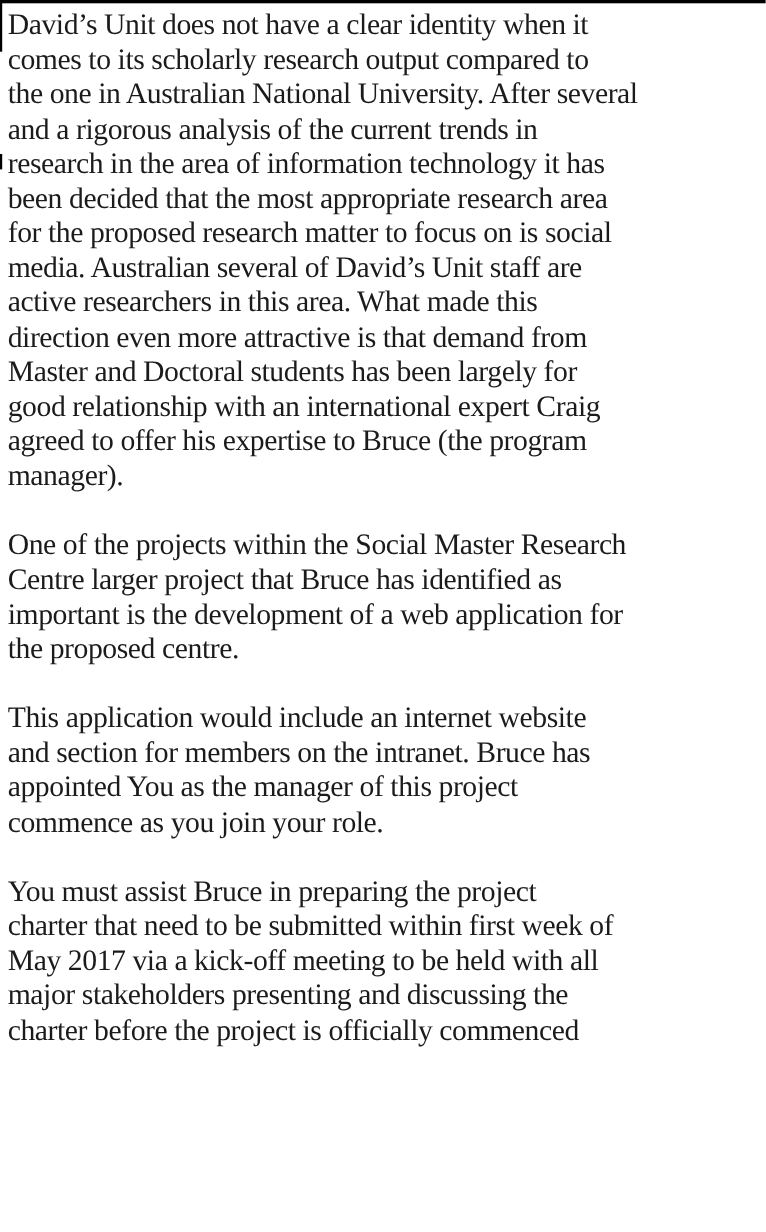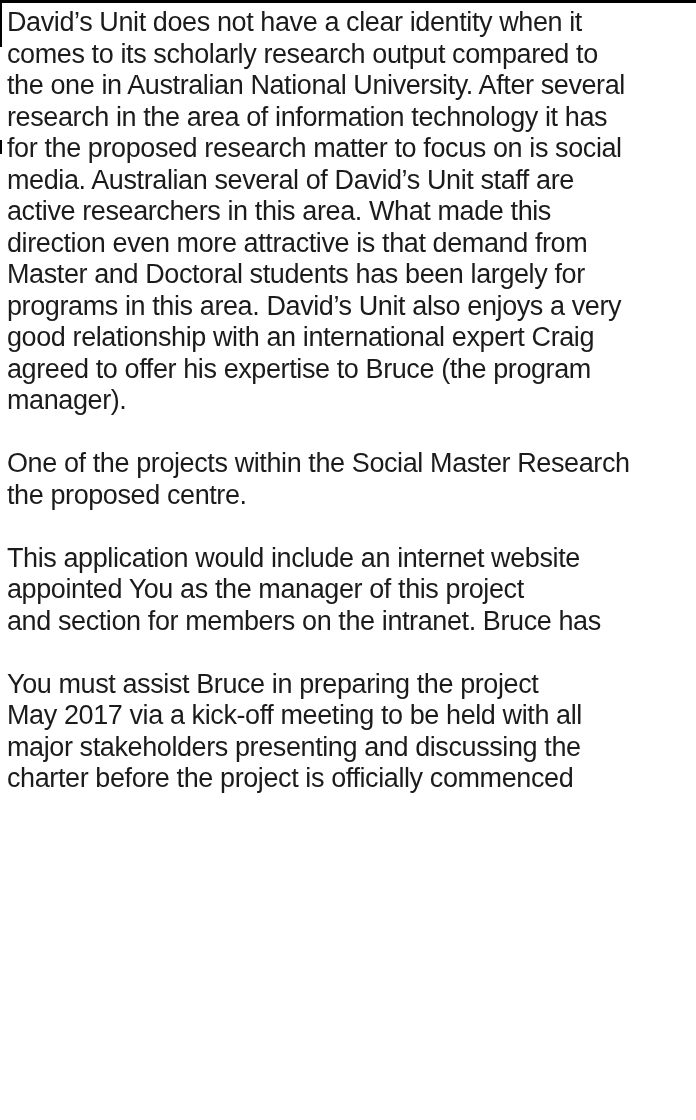--- a/index.html
+++ b/index.html
@@ -37,51 +37,57 @@
     width: 686px;
     color: #1b1b1b;
     font-size: 27px;
     line-height: 31.5px;
     letter-spacing: -0.4px;
   }
   .text-line {
     white-space: pre;
     height: 31.5px;
     overflow: visible;
+    font-family: Liberation Serif, serif;
   }
   .paragraph-spacer {
     height: 31.5px;
   }
 </style>
 </head>
 <body style="background: rgb(255, 255, 255);">
 
 <div class="border-frag top-border" style="background: rgb(0, 0, 0);"></div>
 <div class="border-frag left-border-top" style="background: rgb(0, 0, 0);"></div>
 <div class="border-frag left-border-lower" style="background: rgb(0, 0, 0);"></div>
 
 <div class="doc" id="doc" style="color: rgb(27, 27, 27);">
     <div class="text-line">David’s Unit does not have a clear identity when it</div>
     <div class="text-line">comes to its scholarly research output compared to</div>
     <div class="text-line">the one in Australian National University. After several</div>
+    <div class="text-line">and a rigorous analysis of the current trends in</div>
     <div class="text-line">research in the area of information technology it has</div>
+    <div class="text-line">been decided that the most appropriate research area</div>
     <div class="text-line">for the proposed research matter to focus on is social</div>
     <div class="text-line">media. Australian several of David’s Unit staff are</div>
     <div class="text-line">active researchers in this area. What made this</div>
     <div class="text-line">direction even more attractive is that demand from</div>
     <div class="text-line">Master and Doctoral students has been largely for</div>
-    <div class="text-line">programs in this area. David’s Unit also enjoys a very</div>
     <div class="text-line">good relationship with an international expert Craig</div>
     <div class="text-line">agreed to offer his expertise to Bruce (the program</div>
     <div class="text-line">manager).</div>
     <div class="paragraph-spacer"></div>
     <div class="text-line">One of the projects within the Social Master Research</div>
+    <div class="text-line">Centre larger project that Bruce has identified as</div>
+    <div class="text-line">important is the development of a web application for</div>
     <div class="text-line">the proposed centre.</div>
     <div class="paragraph-spacer"></div>
     <div class="text-line">This application would include an internet website</div>
+    <div class="text-line">and section for members on the intranet. Bruce has</div>
     <div class="text-line">appointed You as the manager of this project</div>
-    <div class="text-line">and section for members on the intranet. Bruce has</div>
+    <div class="text-line">commence as you join your role.</div>
     <div class="paragraph-spacer"></div>
     <div class="text-line">You must assist Bruce in preparing the project</div>
+    <div class="text-line">charter that need to be submitted within first week of</div>
     <div class="text-line">May 2017 via a kick-off meeting to be held with all</div>
     <div class="text-line">major stakeholders presenting and discussing the</div>
     <div class="text-line">charter before the project is officially commenced</div>
   </div>
 
 </body></html>

